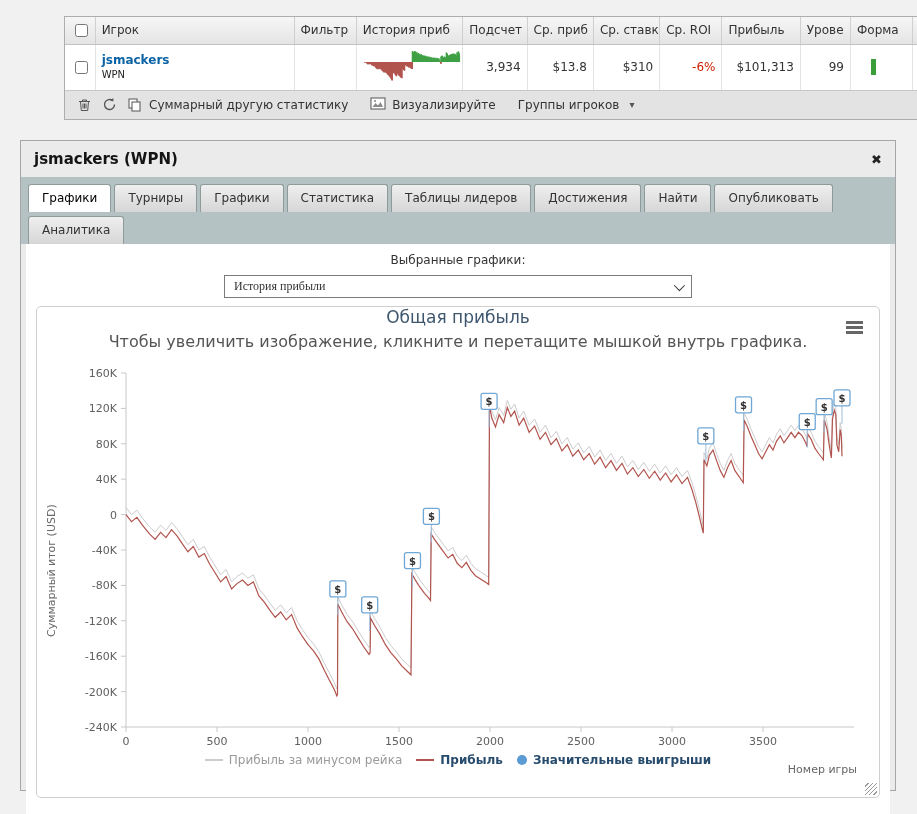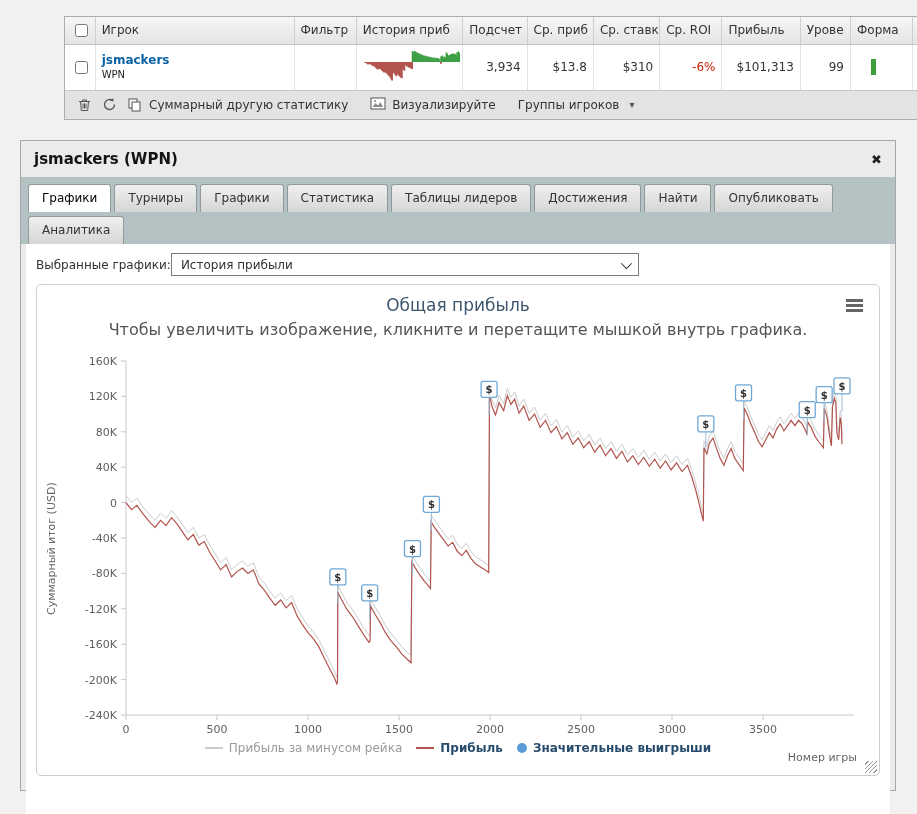--- a/index.html
+++ b/index.html
@@ -57,31 +57,31 @@
   .tab-row + .tab-row { margin-top:4px; }
   .tab {
     background:linear-gradient(#efefef,#d6d6d6);
     border:1px solid #8f9b9b; border-bottom:none;
     padding:6px 13px 7px; font-size:12px; color:#333;
     border-radius:3px 3px 0 0; cursor:pointer; white-space:nowrap;
   }
   .tab.active { background:#fff; color:#000; }
 
   .panel-content { background:#fff; margin:0 5px 5px; height:601px; }
-  .graph-select-row { display:flex; align-items:center; padding:9px 10px 5px; }
+  .graph-select-row { display:flex; align-items:center; gap:8px; padding:9px 10px 5px;flex-direction:column; }
   .select-box {
     width:468px; height:23px; border:1px solid #7a7a7a; background:#fff;
     display:flex; align-items:center; justify-content:space-between;
-    padding:0 9px; font-size:12px; cursor:pointer;
+    padding:0 9px; font-size:12px; cursor:pointer;font-family:Liberation Serif, serif;
   }
   .chev { width:8px; height:8px; border-right:1.6px solid #333; border-bottom:1.6px solid #333;
     transform:rotate(45deg) translateY(-2px); }
 
   .chart-box { margin:3px 10px 0; border:1px solid #cfcfcf; border-radius:5px;
-    position:relative; padding-top:10px; height:492px; background:#fff; }
+    position:relative; height:492px; background:#fff; }
   .chart-title { text-align:center; font-size:17px; color:#3e576f; }
   .chart-subtitle { text-align:center; font-size:16px; color:#555; margin-top:5px; }
   .burger { position:absolute; top:12px; right:16px; width:17px; cursor:pointer; }
   .burger span { display:block; height:3px; background:#666; margin:2px 0; }
   #chart-svg { display:block; margin:8px auto 0; }
   .chart-footer { position:relative; display:flex; justify-content:center; align-items:center; gap:26px; margin-top:0px; height:22px; }
   .legend-item { display:flex; align-items:center; gap:6px; cursor:pointer; }
   .legend-line { display:inline-block; width:18px; height:2px; }
   .legend-dot { display:inline-block; width:10px; height:10px; border-radius:50%; }
   .xaxis-title { position:absolute; right:22px; top:14px; font-size:11px; color:#666; }

